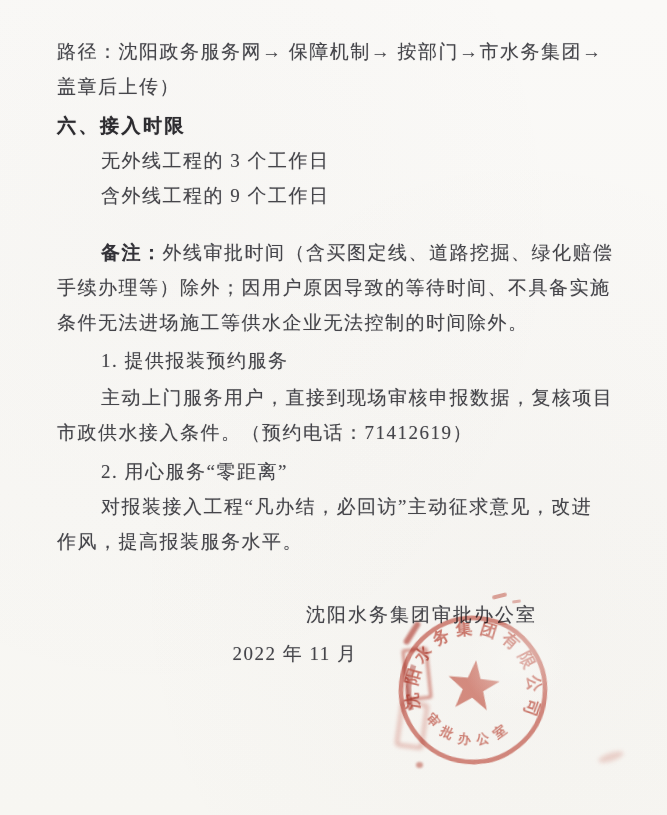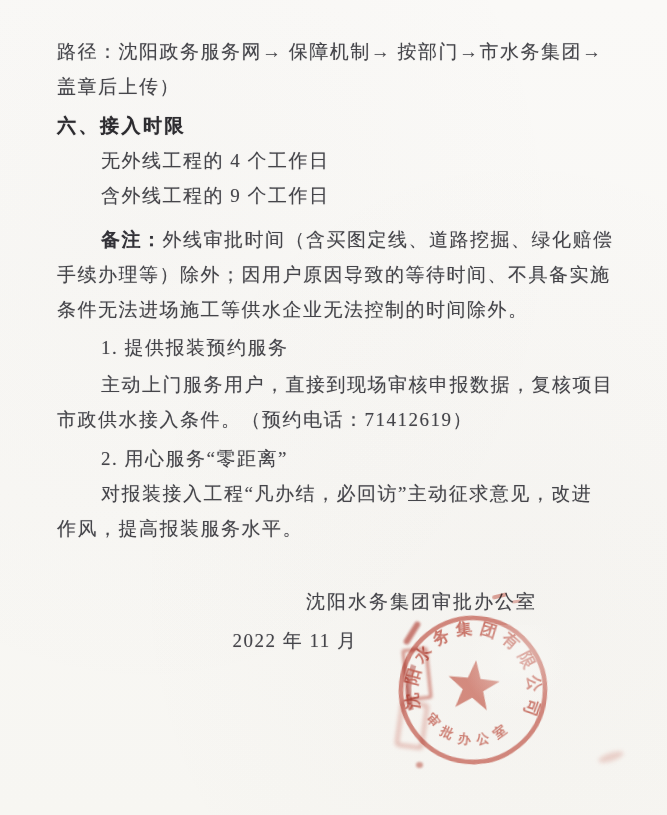--- a/index.html
+++ b/index.html
@@ -27,21 +27,21 @@
   .line { height: 35px; line-height: 35px; white-space: nowrap; }
   .indent { padding-left: 44px; }
   .heading {
     font-weight: bold;
     color: #2c2b2f;
     letter-spacing: 2.5px;
     text-shadow: 0 0 1px rgba(40,40,45,0.55);
     margin-top: 4px;
   }
   .bold-label { font-weight: bold; color: #323137; }
-  .mt9  { margin-top: 9px; }
+  .mt9  { margin-top: 22px; }
   .mt5  { margin-top: 5px; }
   .mt3  { margin-top: 3px; }
   .mt2  { margin-top: 2px; text-align: center; }
   .mt4  { margin-top: 4px; }
   .sig-line {
     margin-top: 38px;
     text-align: right;
     padding-right: 73px;
     letter-spacing: 2px;
   }
@@ -106,21 +106,21 @@
 </head>
 <body>
 
 <div class="page">
 
   <div class="content">
     <div class="line">路径：沈阳政务服务网→ 保障机制→ 按部门→市水务集团→</div>
     <div class="line">盖章后上传）</div>
 
     <div class="line heading">六、接入时限</div>
-    <div class="line indent">无外线工程的 4 个工作日</div>
+    <div class="line indent">无外线工程的 3 个工作日</div>
     <div class="line indent">含外线工程的 9 个工作日</div>
 
     <div class="line indent mt9"><span class="bold-label">备注：</span><span>外线审批时间（含买图定线、道路挖掘、绿化赔偿</span></div>
     <div class="line">手续办理等）除外；因用户原因导致的等待时间、不具备实施</div>
     <div class="line">条件无法进场施工等供水企业无法控制的时间除外。</div>
 
     <div class="line indent mt3">1. 提供报装预约服务</div>
     <div class="line indent mt2">主动上门服务用户，直接到现场审核申报数据，复核项目</div>
     <div class="line">市政供水接入条件。（预约电话：71412619）</div>
     <div class="line indent mt4">2. 用心服务“零距离”</div>

